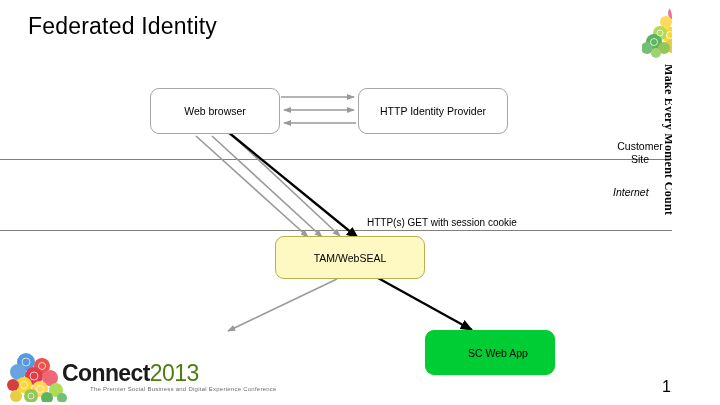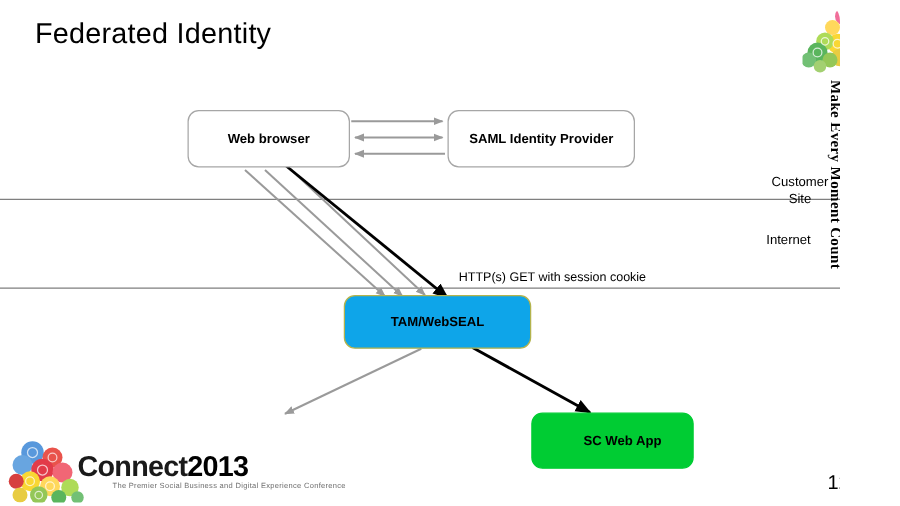--- a/index.html
+++ b/index.html
@@ -47,21 +47,21 @@
   
   .zone-label {
     position: absolute;
     color: #000000;
     font-size: 10.5px;
     text-align: center;
     line-height: 13px;
     white-space: pre-line;
   }
   .zone-label.customer-site { left: 608px; top: 140px; }
-  .zone-label.internet      { left: 613px; top: 186px; }
+  .zone-label.internet      { left: 613px; top: 186px; font-style: italic; }
   .zone-label.connections   { left: 608px; top: 243px; }
 
   
   .vertical-tagline {
     position: absolute;
     left: 676px;
     top: 64px;
     width: 160px;
     font-family: "Liberation Serif", serif;
     font-size: 12px;
@@ -79,28 +79,27 @@
     box-sizing: border-box;
     border-radius: 9px;
     display: flex;
     align-items: center;
     justify-content: center;
     text-align: center;
     font-size: 10.5px;
     line-height: 14px;
     color: #000000;
     white-space: pre-line;
-    font-weight: bold;
   }
   .node.plain {
     background: #ffffff;
     border: 1px solid #a6a6a6;
   }
   .node.yellow {
-    background: #0ea5e9;
+    background: #fef9c3;
     border: 1px solid #b3b34d;
   }
   .node.green {
     background: #00cc33;
     border: 1px solid #00cc33;
   }
 
   .node-webbrowser { left: 150px;  top: 88px;  width: 130px; height: 46px; }
   .node-saml       { left: 358px;  top: 88px;  width: 150px; height: 46px; }
   .node-tam        { left: 275px;  top: 236px; width: 150px; height: 43px; }
@@ -145,22 +144,22 @@
     position: absolute;
     left: 62px;
     top: 360px;
     font-size: 23px;
     font-weight: bold;
     letter-spacing: -0.6px;
     color: #1a1a1a;
     white-space: nowrap;
   }
   .connect-year {
-    color: #000000;
-    font-weight: bold;
+    color: #4d7c0f;
+    font-weight: normal;
   }
   .connect-tagline {
     position: absolute;
     left: 90px;
     top: 386px;
     font-size: 6px;
     color: #6e6e6e;
     letter-spacing: 0.25px;
     white-space: nowrap;
   }
@@ -225,21 +224,21 @@
       <line x1="337" y1="279" x2="228" y2="331" stroke="#9a9a9a" stroke-width="1.6" marker-end="url(#arrow-gray)"></line>
     </g>
 
     <g>
       <line x1="378" y1="278" x2="472" y2="330" stroke="#000000" stroke-width="2.3" marker-end="url(#arrow-black)"></line>
     </g>
   </svg>
 
   <div class="node plain node-webbrowser">Web browser</div>
 
-  <div class="node plain node-saml">SAML Identity Provider</div>
+  <div class="node plain node-saml">HTTP Identity Provider</div>
 
   <div class="node yellow node-tam">TAM/WebSEAL</div>
 
 
   <div class="node green node-scwebapp">SC Web App</div>
 
   <div class="edge-label http-get">HTTP(s) GET with session cookie</div>
 
   <svg class="bubbles-top" viewBox="0 0 78 62" width="78" height="62">
     <g opacity="0.92">

